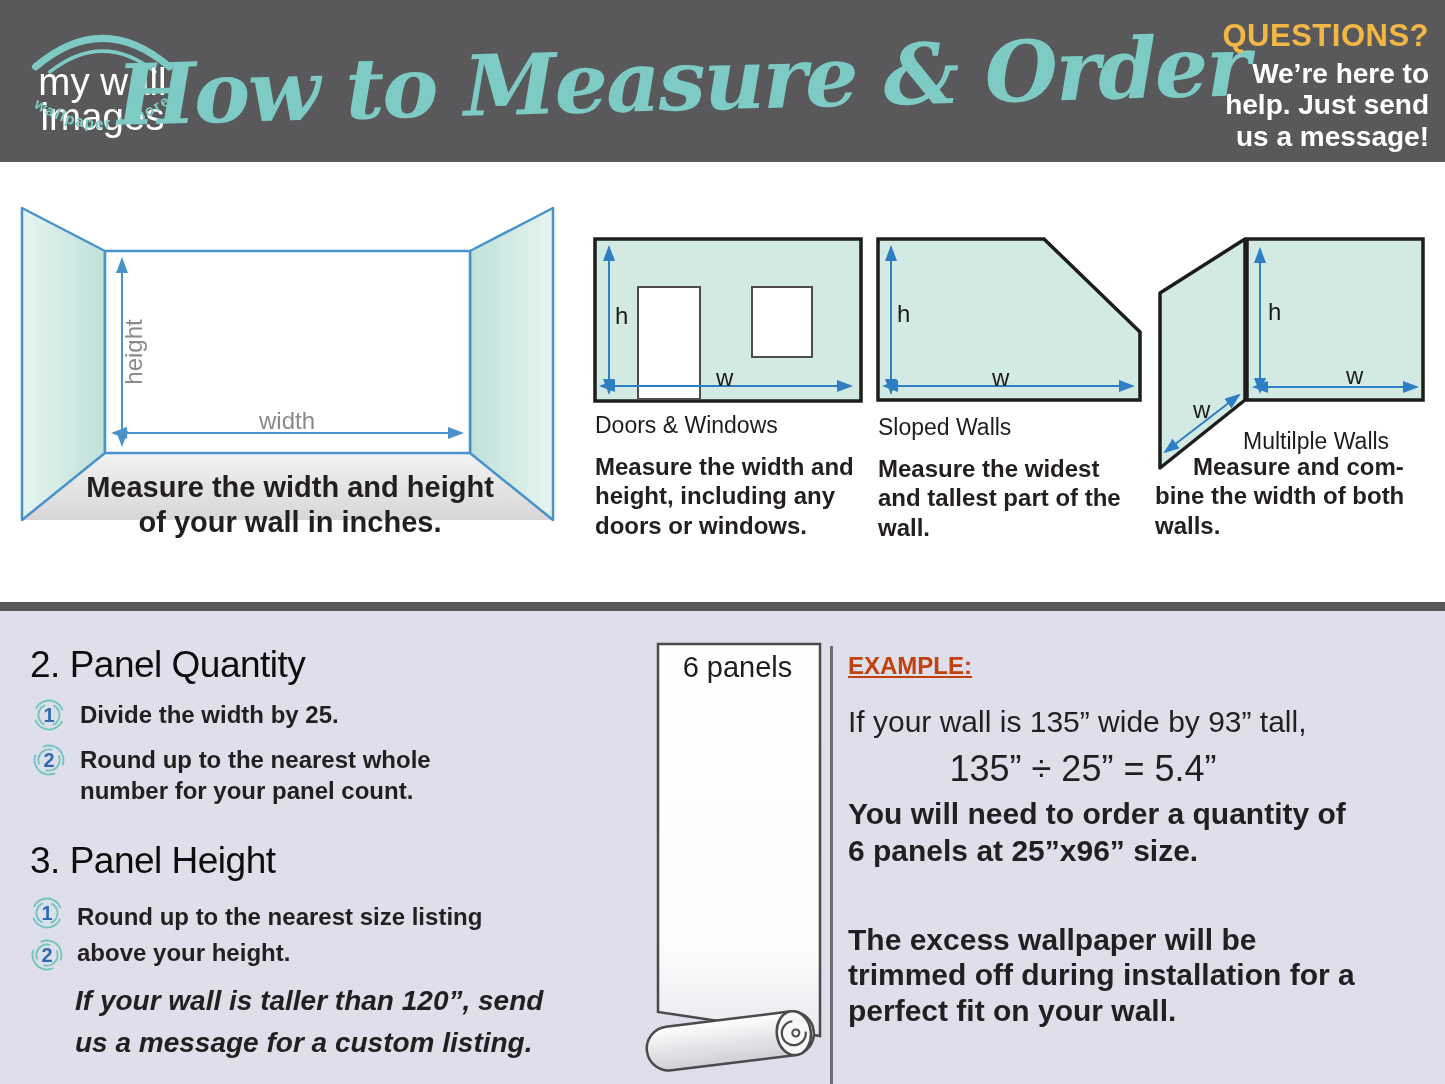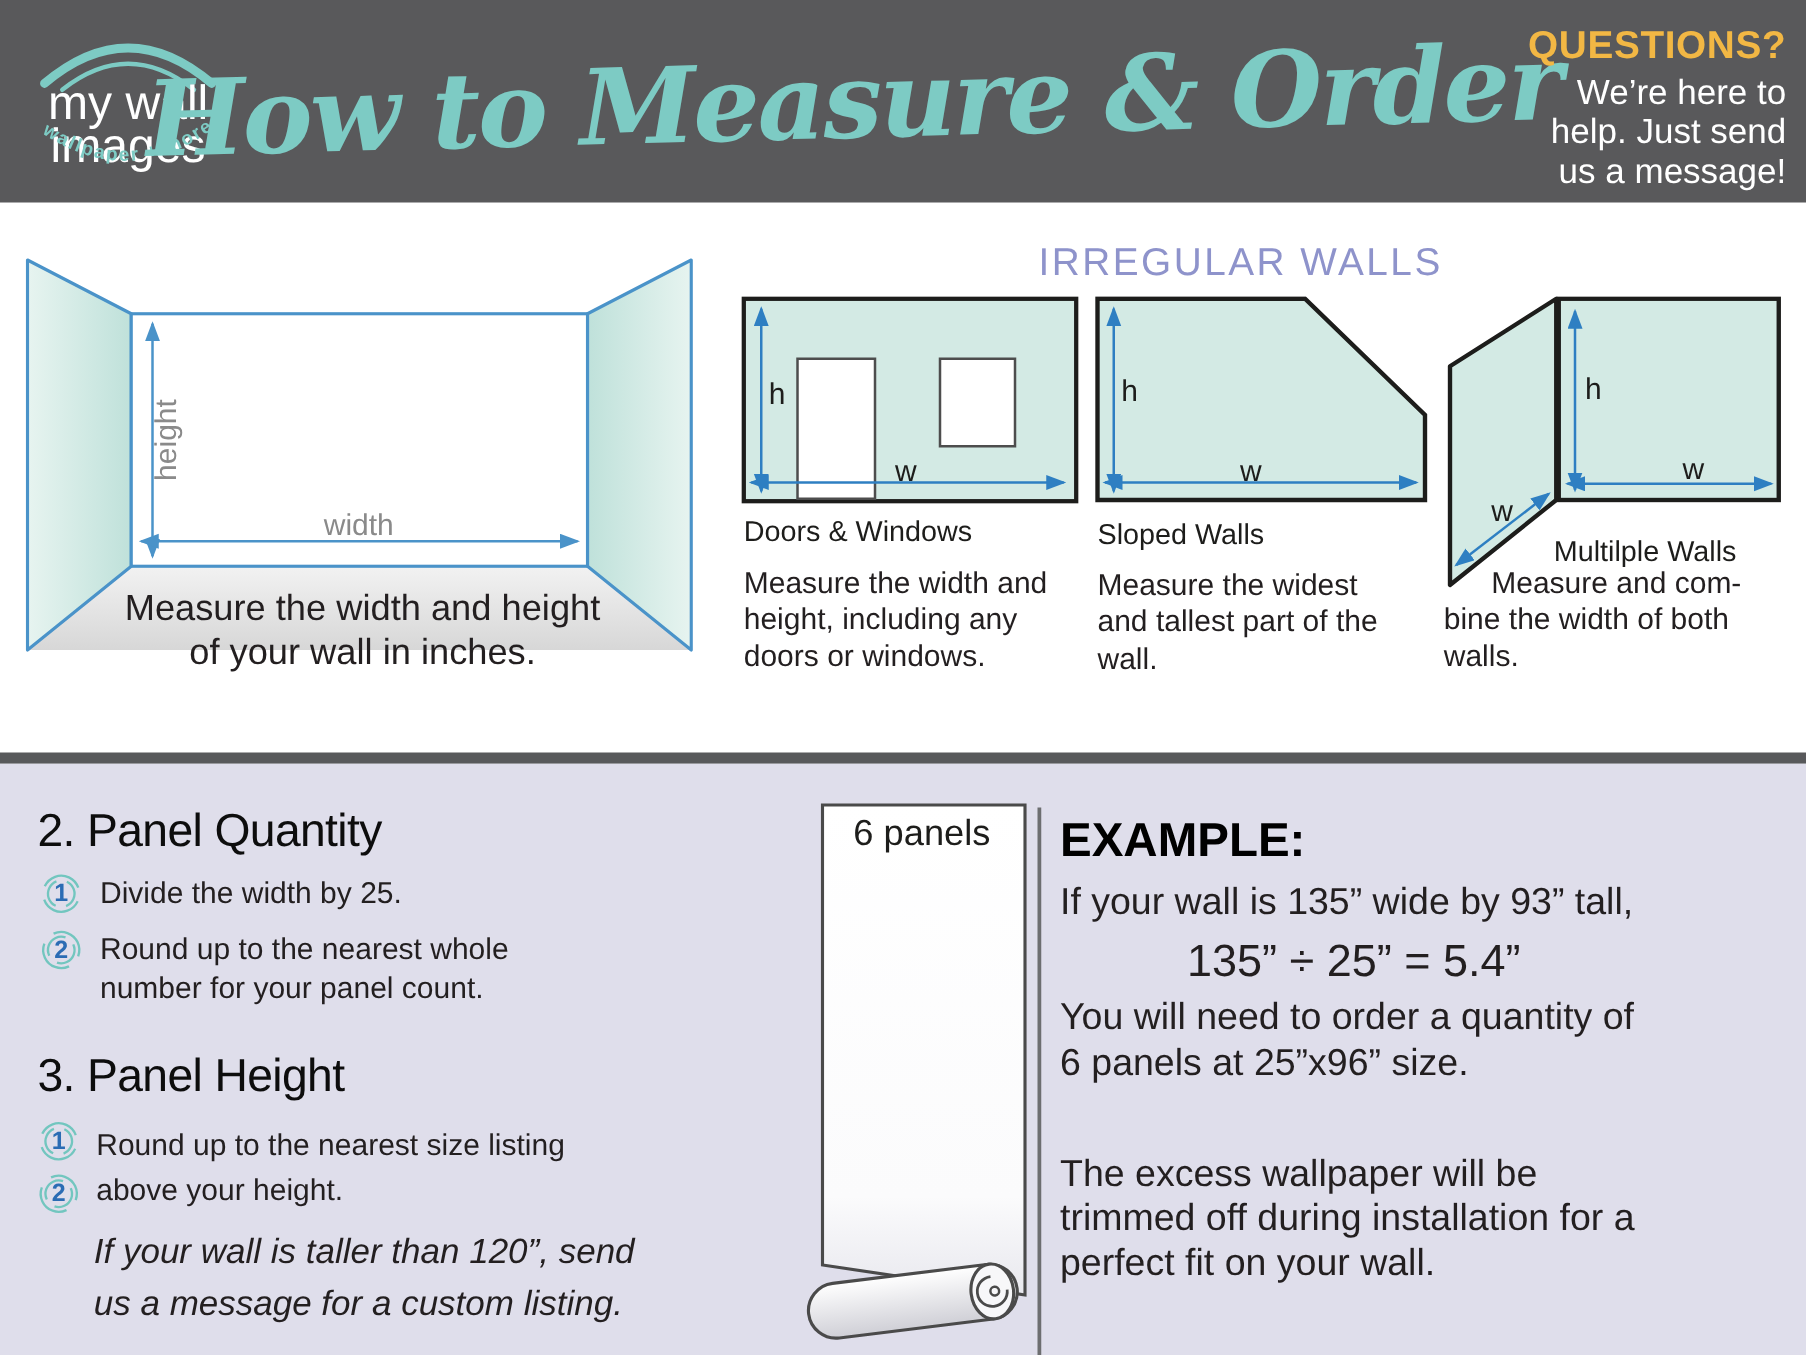--- a/index.html
+++ b/index.html
@@ -14,21 +14,21 @@
   .script-title {
     position:absolute; left:195px; top:0; width:975px; height:160px;
     display:flex; align-items:center; justify-content:center;
     font-family:"DejaVu Serif","Liberation Serif",serif; font-style:italic; font-weight:bold;
     font-size:84px; color:#7dcbc4; letter-spacing:-2px; transform:rotate(-1.5deg); white-space:nowrap;
   }
   .questions { position:absolute; right:16px; top:18px; width:285px; text-align:right; }
   .questions .qh { font-size:31px; font-weight:800; color:#f2b744; letter-spacing:.5px; }
   .questions .qb { margin-top:4px; font-size:28px; color:#ffffff; line-height:1.12; white-space:pre-line; }
   
-  .ml { white-space:pre-line; }
+  .ml { white-space:pre-line;font-weight:bold; }
   .abs { position:absolute; }
   .divider { position:absolute; left:0; top:602px; width:1445px; height:9px; background:#58595b; }
   .bottom-bg { position:absolute; left:0; top:611px; width:1445px; height:473px; background:#dfdeeb; }
   
   .s1-heading { position:absolute; left:20px; top:188px; width:545px; text-align:center;
     font-size:40px; font-weight:800; color:#0d0d0d; letter-spacing:-.5px; }
   .s1-caption { position:absolute; left:65px; top:470px; width:450px; text-align:center;
     font-size:29px; line-height:1.2; color:#231f20; }
   .dim-label { position:absolute; color:#8a8a8a; font-size:24px; }
   .hw-label { position:absolute; color:#1d1d1b; font-size:24px; }
@@ -43,21 +43,21 @@
   .step-badge { position:absolute; width:34px; height:34px; }
   .step-badge svg { position:absolute; left:0; top:0; }
   .step-badge .n { position:absolute; left:0; top:0; width:34px; height:34px; display:flex;
     align-items:center; justify-content:center; color:#2b6cb4; font-size:20px; font-weight:700; }
   .step-text { position:absolute; font-size:24px; line-height:1.28; color:#231f20; }
   .note { position:absolute; font-size:28px; font-style:italic; line-height:1.5; color:#231f20; }
   
   .roll-label { position:absolute; left:645px; top:651px; width:185px; text-align:center;
     font-size:29px; color:#1d1d1b; }
   .vline { position:absolute; left:830px; top:646px; width:3px; height:438px; background:#6d6e70; }
-  .ex-heading { position:absolute; left:848px; top:652px; font-size:38px; font-weight:800; color:#000000; }
+  .ex-heading { position:absolute; left:848px; top:652px; font-size:24px; font-weight:800; color:#c2410c;text-decoration:underline; }
   .ex-line1 { position:absolute; left:848px; top:705px; width:590px; font-size:30px; }
   .ex-eq { position:absolute; left:848px; top:748px; width:470px; text-align:center; font-size:36px; }
   .ex-line2 { position:absolute; left:848px; top:796px; width:580px; font-size:30px; line-height:1.22; }
   .ex-line3 { position:absolute; left:848px; top:922px; width:580px; font-size:30px; line-height:1.18; }
 </style>
 </head>
 <body>
 
 <div class="canvas">
 
@@ -105,21 +105,20 @@
     <polygon points="538,8 455,51 455,253 538,320" fill="url(#s1rw)" stroke="#4a93c9" stroke-width="2.5" stroke-linejoin="round"></polygon>
     <rect x="90" y="51" width="365" height="202" fill="#ffffff" stroke="#4a93c9" stroke-width="2.5"></rect>
     <line x1="107" y1="59" x2="107" y2="245" stroke="#4a93c9" stroke-width="2" marker-start="url(#s1a)" marker-end="url(#s1a)"></line>
     <line x1="98" y1="233" x2="447" y2="233" stroke="#4a93c9" stroke-width="2" marker-start="url(#s1a)" marker-end="url(#s1a)"></line>
   </svg>
   <span class="dim-label" style="left:84px; top:338px; width:100px; text-align:center; transform:rotate(-90deg);">height</span>
   <span class="dim-label" style="left:237px; top:407px; width:100px; text-align:center;">width</span>
   <div class="s1-caption ml">Measure the width and height
 of your wall in inches.</div>
 
-  <div class="irr-heading">IRREGULAR WALLS</div>
 
   <svg class="abs" style="left:593px; top:237px;" width="270" height="166" viewBox="0 0 270 166">
     <defs>
       <marker id="d1a" markerWidth="9" markerHeight="8" refX="7" refY="3" orient="auto-start-reverse">
         <path d="M0,0 L8,3 L0,6 Z" fill="#2e7fc2"></path>
       </marker>
     </defs>
     <rect x="2" y="2" width="266" height="162" fill="#d3eae4" stroke="#1d1d1b" stroke-width="3.5"></rect>
     <rect x="45" y="50" width="62" height="112" fill="#ffffff" stroke="#4d4d4d" stroke-width="2"></rect>
     <rect x="159" y="50" width="60" height="70" fill="#ffffff" stroke="#4d4d4d" stroke-width="2"></rect>

